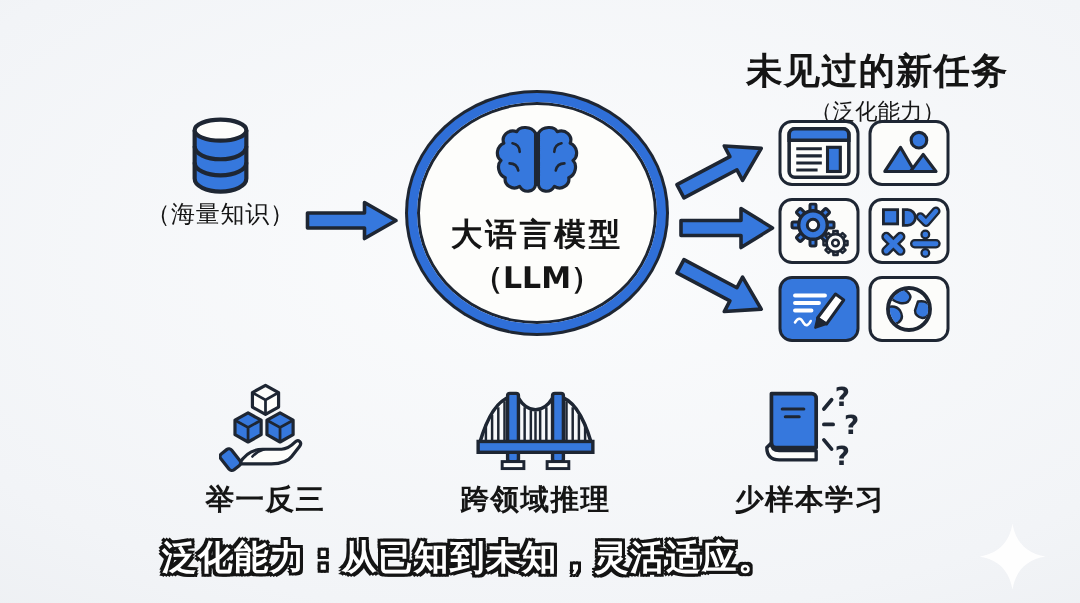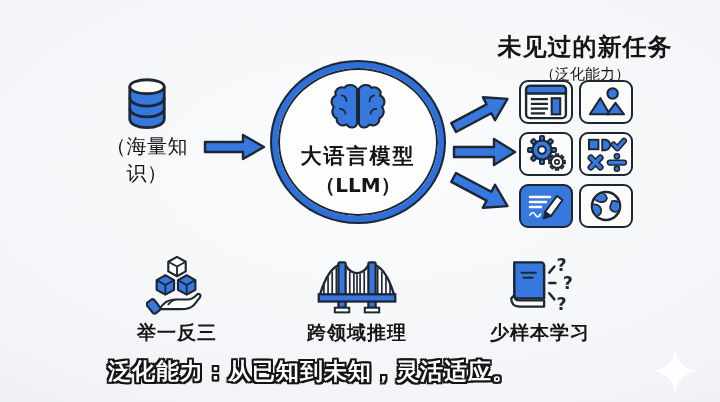--- a/index.html
+++ b/index.html
@@ -7,21 +7,21 @@
     position:relative;width:720px;height:402px;overflow:hidden;
     font-family:"DejaVu Sans","Liberation Sans",sans-serif;
     background:radial-gradient(120% 110% at 52% 42%, #fbfcfd 0%, #f2f4f7 55%, #e5e8ec 100%);
     color:#151515;
   }
   .abs{position:absolute;}
   
   .pretrain{left:88px;top:76px;width:118px;text-align:center;}
   .pretrain .icon svg{display:block;margin:0 auto;}
   .lbl-main{font-size:19px;font-weight:700;letter-spacing:1px;margin-top:5px;}
-  .lbl-sub{font-size:20px;margin-top:1px;letter-spacing:0.5px;}
+  .lbl-sub{font-size:16px;margin-top:1px;letter-spacing:0.5px;}
   
   .arrow-main{left:203px;top:132px;}
   .fan{width:66px;height:32px;}
   .fan-top{left:448px;top:97px;transform:rotate(-28deg);}
   .fan-mid{left:452px;top:136px;}
   .fan-bot{left:448px;top:176px;transform:rotate(28deg);}
   
   .llm-circle{
     left:272px;top:62px;width:160px;height:148px;border-radius:50%;
     background:#fdfdfb;border:6px solid #2f6fd8;

